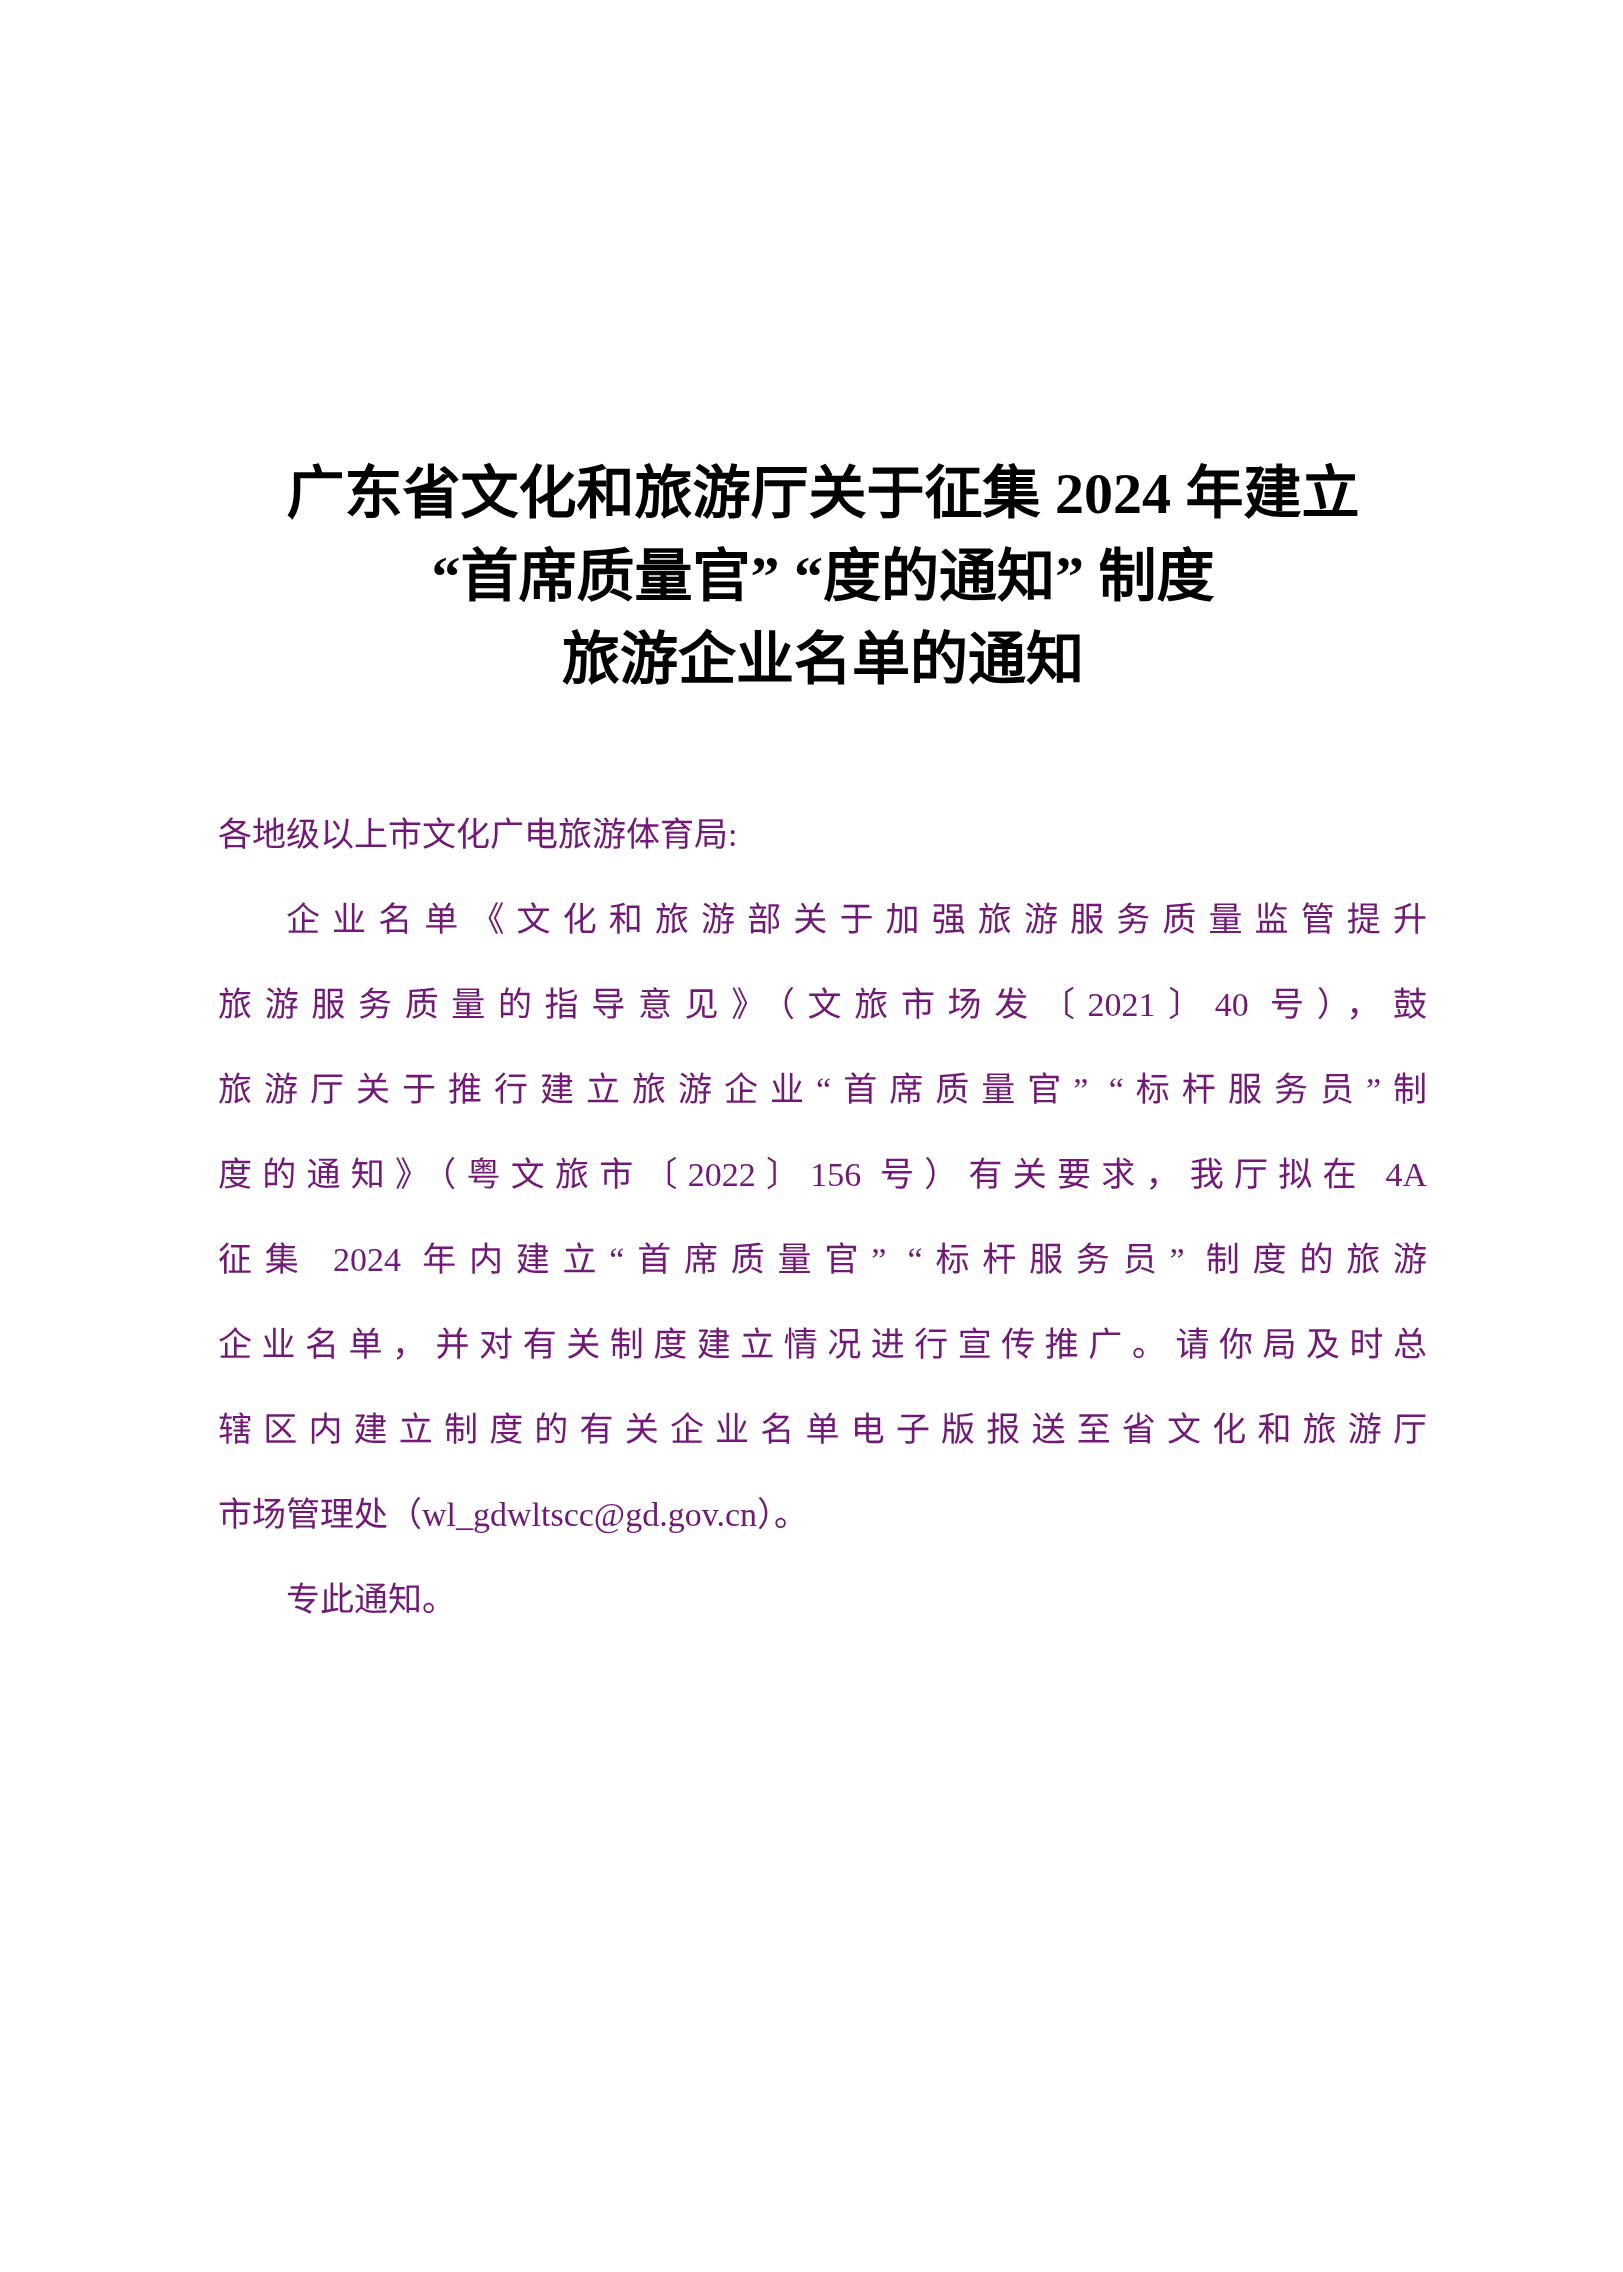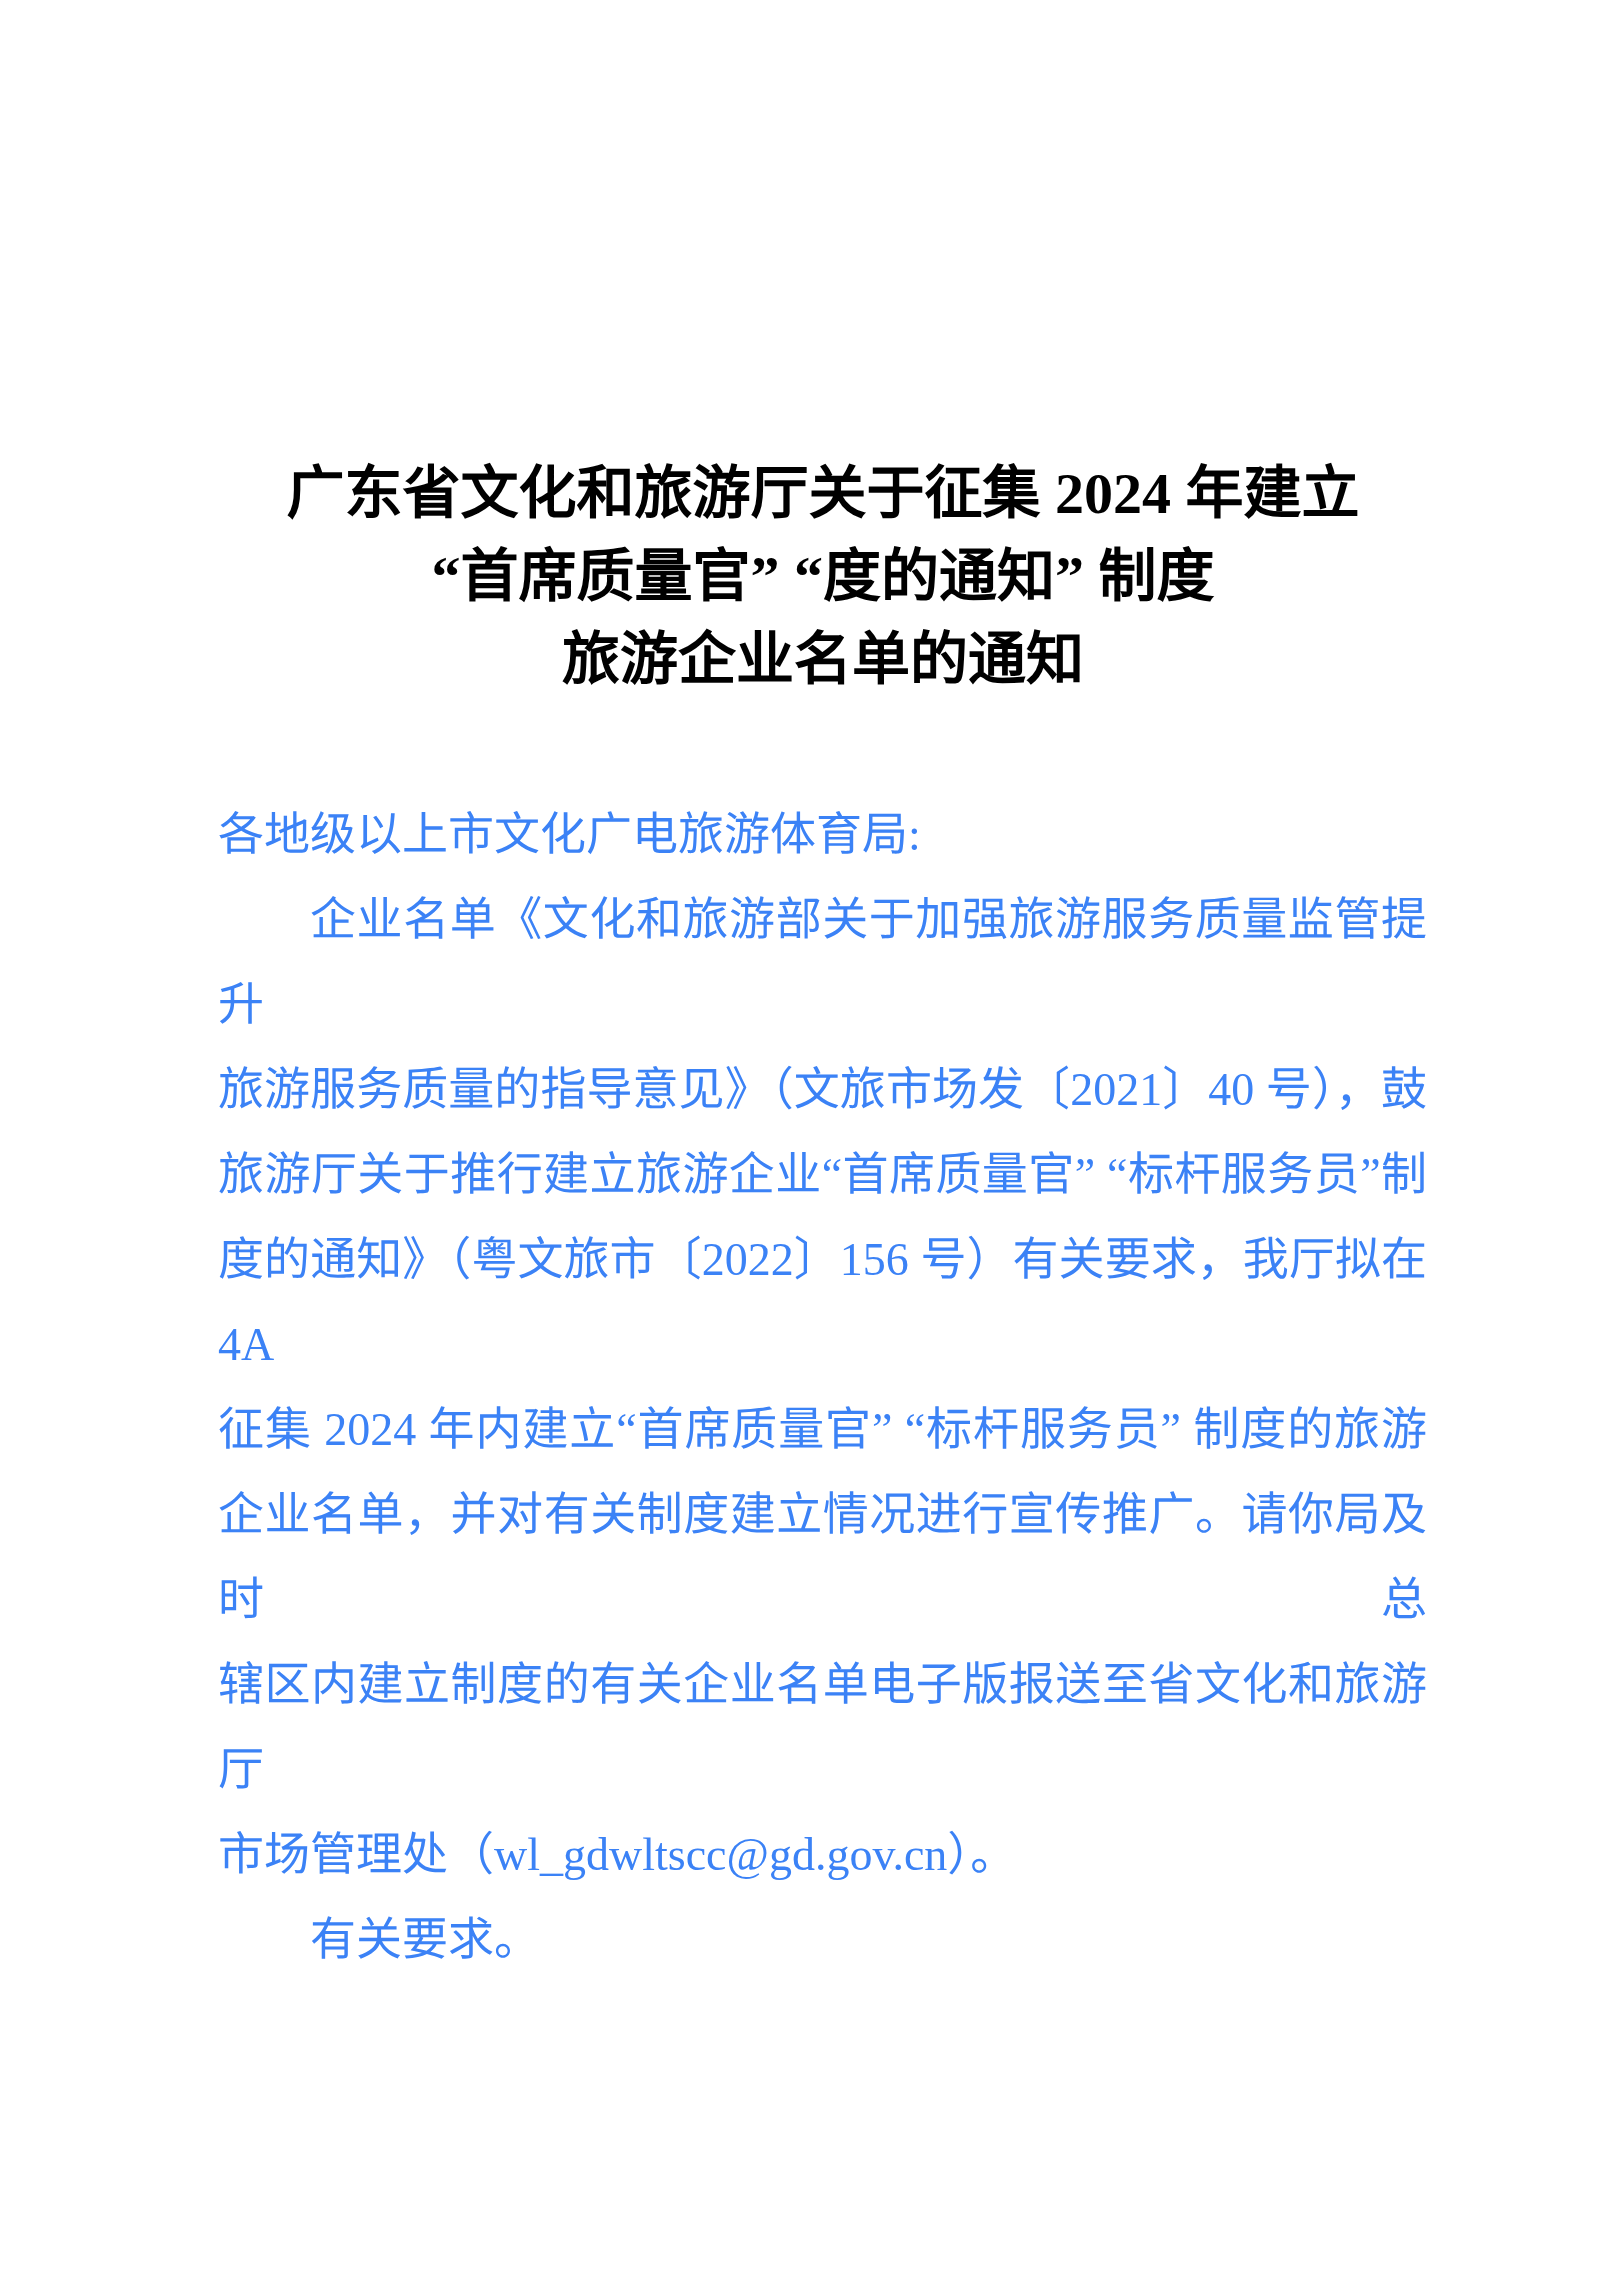--- a/index.html
+++ b/index.html
@@ -29,23 +29,23 @@
     color: #000000;
     font-family: "Liberation Serif", "DejaVu Serif", serif;
   }
   .title-line {
     display: block;
     white-space: nowrap;
   }
   .content {
     margin: 91px 196px 0 218px;
     width: 1209px;
-    font-size: 46px;
+    font-size: 34px;
     line-height: 85px;
-    color: #3b82f6;
+    color: #701a75;
   }
   .line {
     margin: 0;
     padding: 0;
     text-align: left;
     white-space: nowrap;
   }
   .just {
     text-align: justify;
     text-align-last: justify;
@@ -70,17 +70,17 @@
   <div class="content">
     <p class="line">各地级以上市文化广电旅游体育局:</p>
     <p class="line just indent">企业名单《文化和旅游部关于加强旅游服务质量监管提升</p>
     <p class="line just">旅游服务质量的指导意见》（文旅市场发〔2021〕40 号），鼓</p>
     <p class="line just">旅游厅关于推行建立旅游企业“首席质量官” “标杆服务员”制</p>
     <p class="line just">度的通知》（粤文旅市〔2022〕156 号）有关要求，我厅拟在 4A</p>
     <p class="line just">征集 2024 年内建立“首席质量官” “标杆服务员” 制度的旅游</p>
     <p class="line just">企业名单，并对有关制度建立情况进行宣传推广。请你局及时总</p>
     <p class="line just">辖区内建立制度的有关企业名单电子版报送至省文化和旅游厅</p>
     <p class="line">市场管理处（wl_gdwltscc@gd.gov.cn）。</p>
-    <p class="line indent">有关要求。</p>
+    <p class="line indent">专此通知。</p>
   </div>
 
 </div>
 
 
 </body></html>

